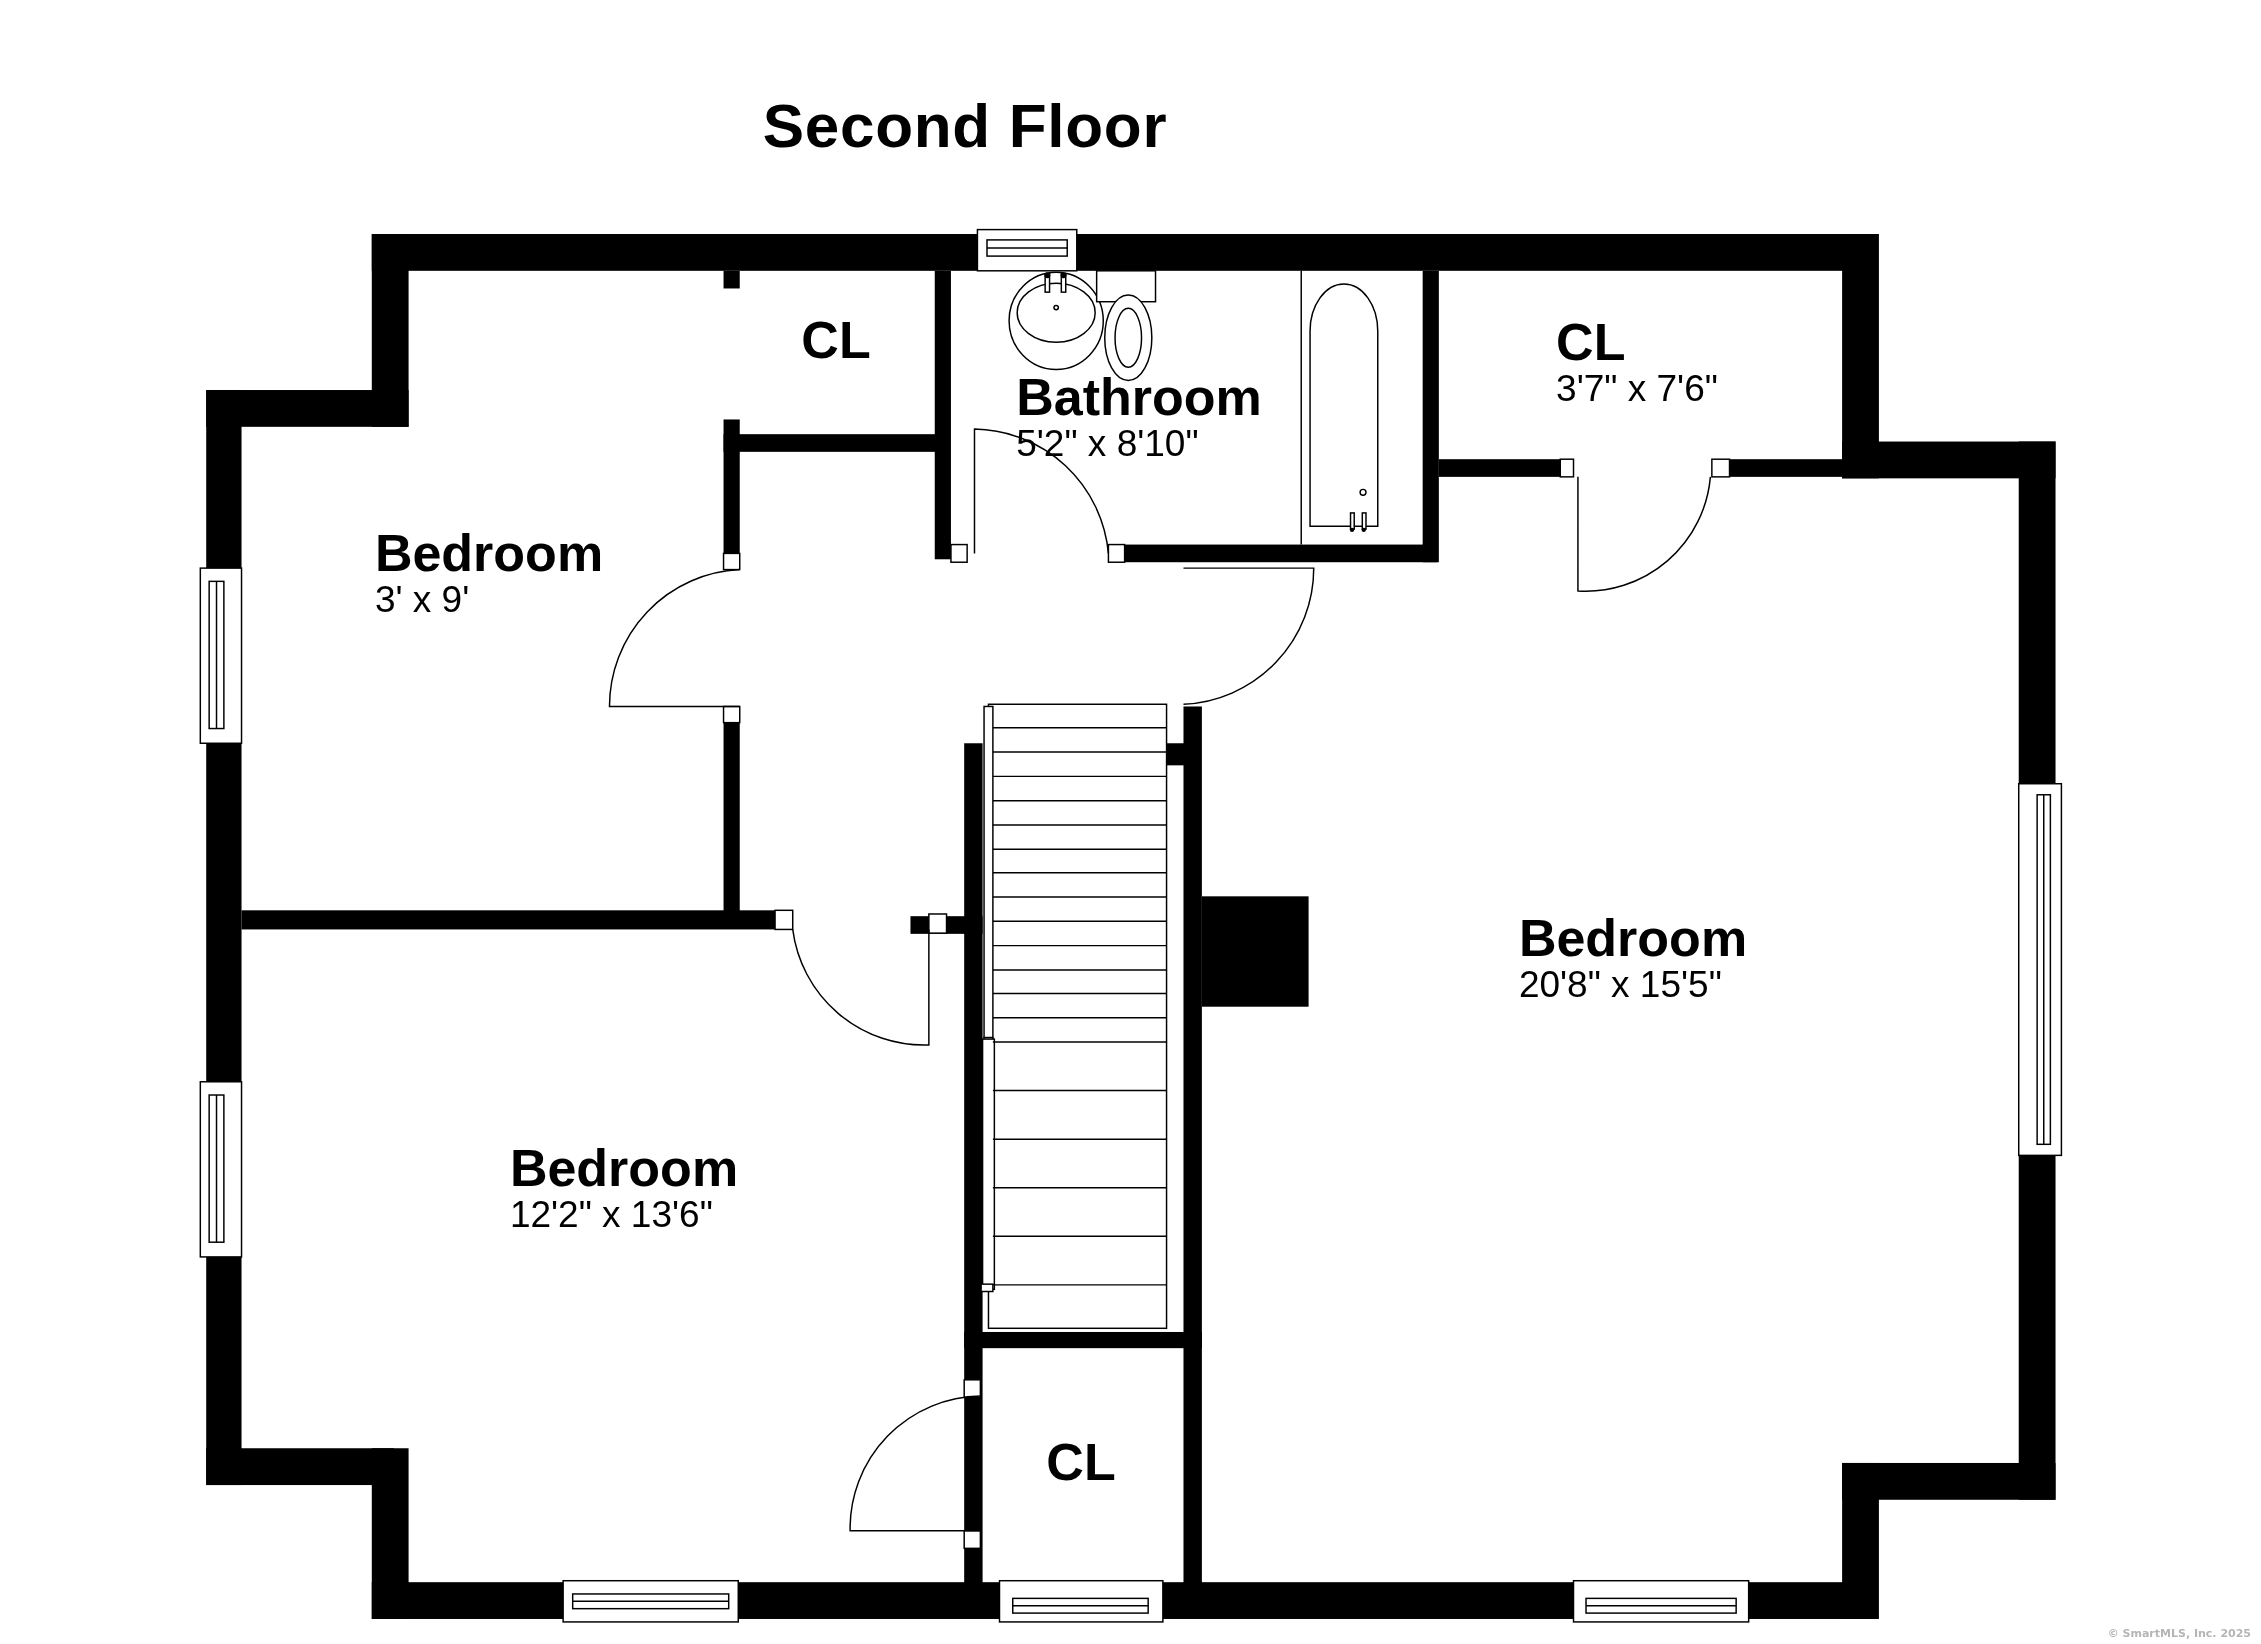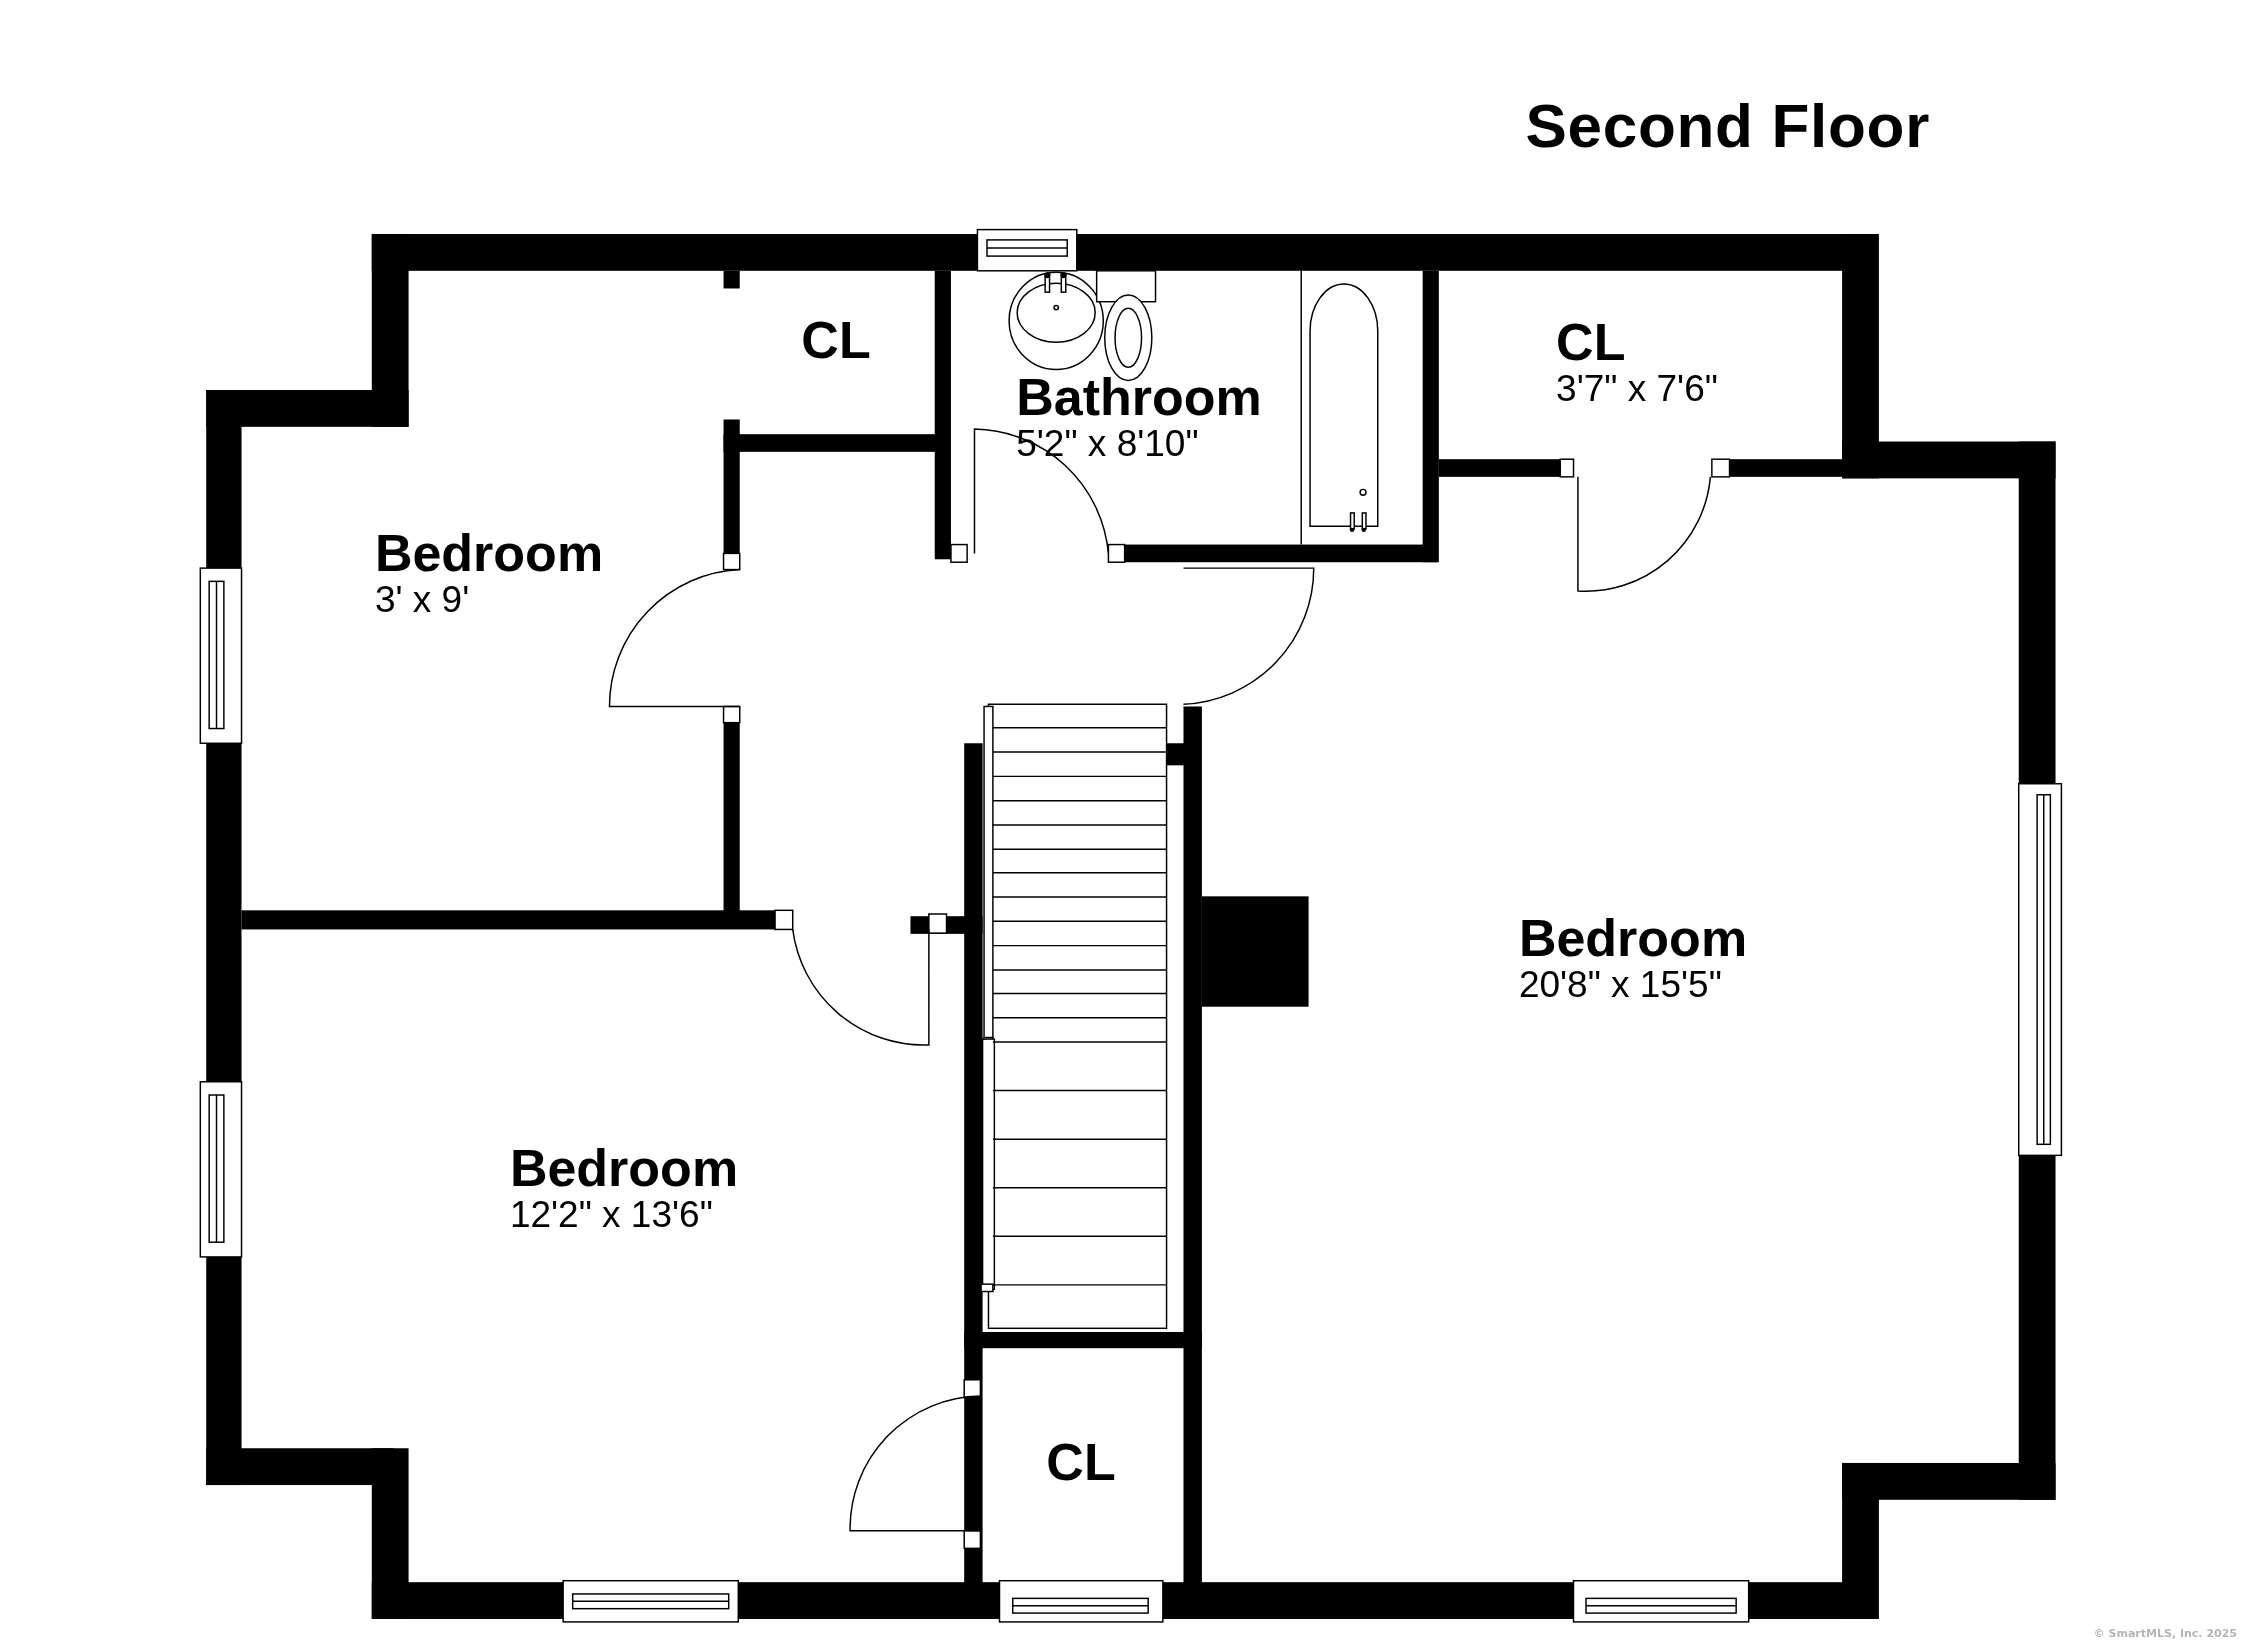--- a/index.html
+++ b/index.html
@@ -2,25 +2,25 @@
 <html style="font-size:11.8px"><head>
 <meta charset="utf-8">
 <style>
   html, body { margin:0; padding:0; background:#ffffff; }
   body { width:2261px; height:1644px; position:relative; overflow:hidden; font-family:"Liberation Sans", sans-serif; }
   #plan { position:absolute; left:0; top:0; width:2261px; height:1644px; }
   .wall { fill:#000000; }
   .fix { fill:#ffffff; stroke:#000000; stroke-width:2; }
   .thin { fill:none; stroke:#000000; stroke-width:2; }
   .jamb { fill:#ffffff; stroke:#000000; stroke-width:2; }
-  .title { position:absolute; left:0; width:1930px; top:90px; text-align:right; font-weight:bold; font-size:62px; color:#000; letter-spacing:0.7px; }
+  .title { position:absolute; left:0; width:1930px; top:90px; text-align:center; font-weight:bold; font-size:62px; color:#000; letter-spacing:0.7px; }
   .room { position:absolute; color:#000; transform:translateX(-50%); white-space:nowrap; }
   .room .name { font-weight:bold; font-size:52px; line-height:54px; display:block; }
   .room .dim { font-size:37px; line-height:40px; display:block; }
-  .copyright { position:absolute; right:24px; bottom:4.4px; font-family:"DejaVu Sans", sans-serif; font-weight:bold; font-size:11px; color:#b5b5b5; }
+  .copyright { position:absolute; right:10px; bottom:4.4px; font-family:"DejaVu Sans", sans-serif; font-weight:bold; font-size:11px; color:#b5b5b5; }
 </style>
 </head>
 <body>
 
 <svg id="plan" viewBox="0 0 3072 2234" xmlns="http://www.w3.org/2000/svg">
 
   <g>
 
     <rect class="wall" x="505" y="318" width="2045" height="50"></rect>
 

